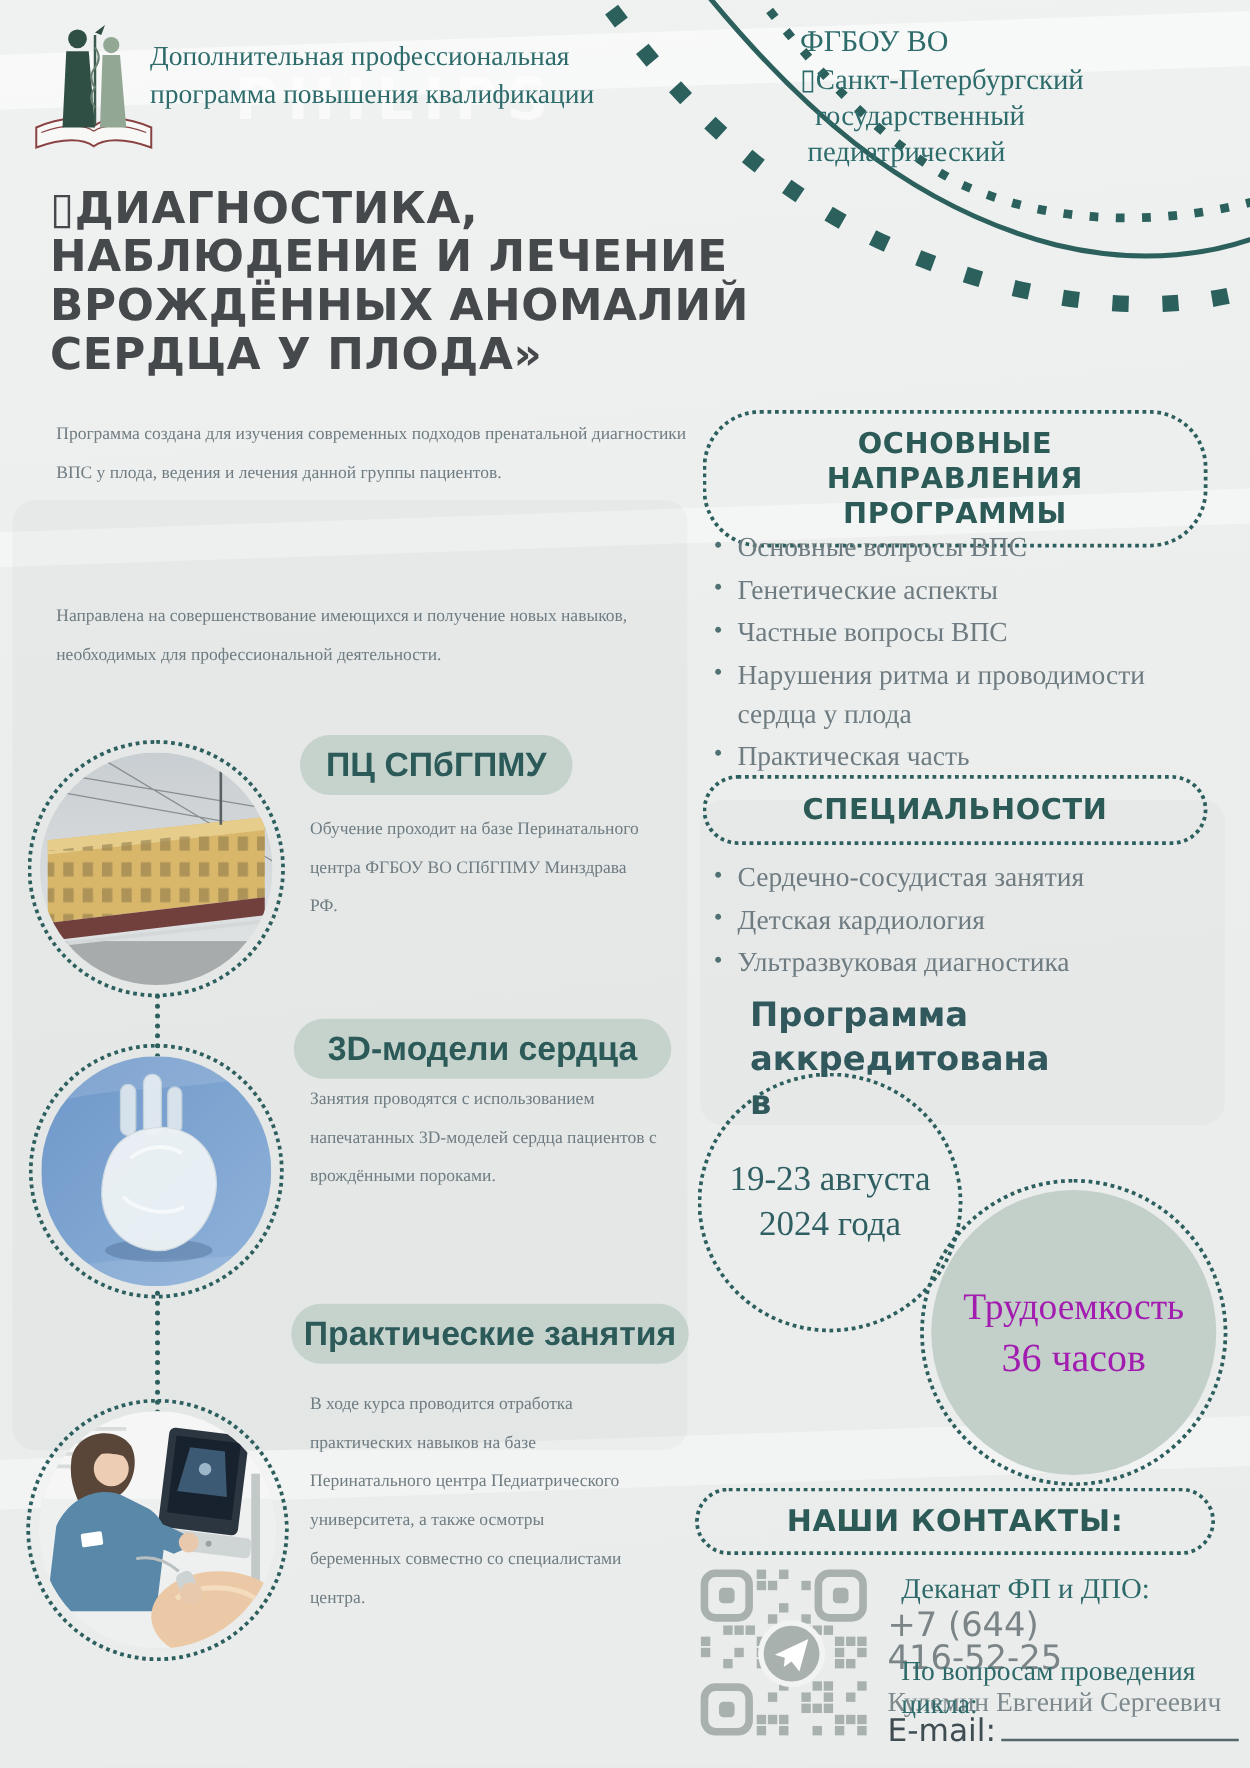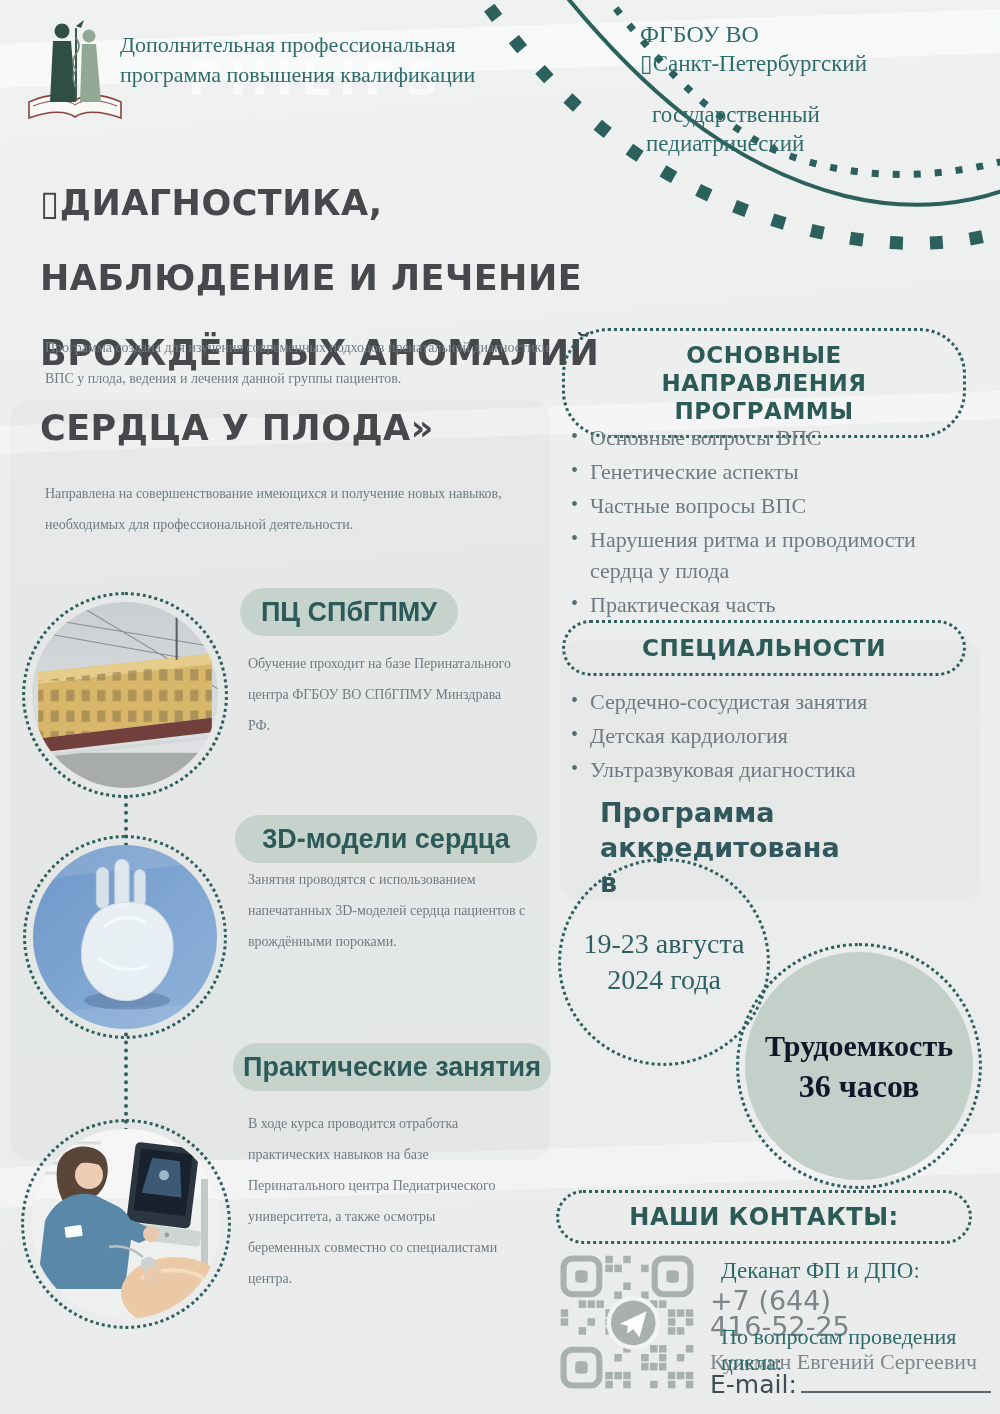--- a/index.html
+++ b/index.html
@@ -16,26 +16,26 @@
   .watermark{color:rgba(255,255,255,.6);font-weight:bold;letter-spacing:8px;font-size:46px;z-index:1;}
 
   
   #arcs{position:absolute;top:0;left:0;z-index:1;pointer-events:none;}
 
   
   .program-type{left:120px;top:30px;width:390px;font-size:22px;line-height:30px;color:#2e6b6b;z-index:2;}
   .org{left:640px;top:20px;width:330px;color:#2e6b6b;z-index:2;line-height:29px;}
   .org .l1{font-size:24px;display:block;}
   .org .l2{font-size:23px;display:block;}
-  .org .l3{font-size:23px;display:block;padding-left:12px;margin-top:22px;}
+  .org .l3{font-size:23px;display:block;padding-left:12px;}
   .org .l4{font-size:23px;display:block;padding-left:6px;}
 
   .title{left:40px;top:148px;width:640px;z-index:2;color:#45494c;font-weight:bold;
     font-size:35px;line-height:39px;letter-spacing:.5px;}
-  .title span{display:block;margin-top:36px;}
+  .title span{display:block;}
 
   .body-text{font-size:14px;line-height:31px;color:#6f7c82;z-index:2;}
 
   
   .dotted-box{border:3px dotted #2c5f5d;box-sizing:border-box;display:flex;align-items:center;justify-content:center;
     text-align:center;color:#2b5a57;font-weight:bold;z-index:2;letter-spacing:.5px;}
 
   
   ul.blist{list-style:none;margin:0;padding:0;z-index:2;}
   ul.blist li{position:relative;padding-left:24px;font-size:22px;line-height:31px;color:#6e7b80;margin-bottom:3px;
@@ -49,21 +49,21 @@
   
   .photo{border-radius:50%;overflow:hidden;z-index:3;outline:3px dotted #2c5f5d;outline-offset:7px;background:#dfe3e2;}
   .photo svg{display:block;}
   .connector{border-left:4px dotted #2c5f5d;width:0;z-index:2;}
 
   .accent-bold{color:#31585c;font-weight:bold;z-index:2;}
 
   .date-circle{border:3px dotted #2c5f5d;border-radius:50%;box-sizing:border-box;display:flex;flex-direction:column;
     align-items:center;justify-content:center;color:#2f5f63;z-index:2;text-align:center;}
   .work-circle{background:#c3cfc9;border-radius:50%;outline:3px dotted #2c5f5d;outline-offset:6px;display:flex;flex-direction:column;
-    justify-content:center;color:#0f172a;z-index:2;text-align:center;font-weight:bold;}
+    justify-content:center;color:#a21caf;z-index:2;text-align:center;}
 
   .c-teal-serif{color:#2f6a6a;font-size:23px;z-index:3;margin-left:11px;}
   .c-gray-sans{color:#7b8487;font-size:27px;z-index:2;}
   .c-gray-serif{color:#7e898d;font-size:22px;z-index:2;}
   .email-row{color:#3f4d53;font-size:25px;z-index:2;}
   .email-underline{display:inline-block;width:190px;border-bottom:2px solid#55656b;height:20px;margin-left:4px;}
 </style>
 </head>
 <body>
 

